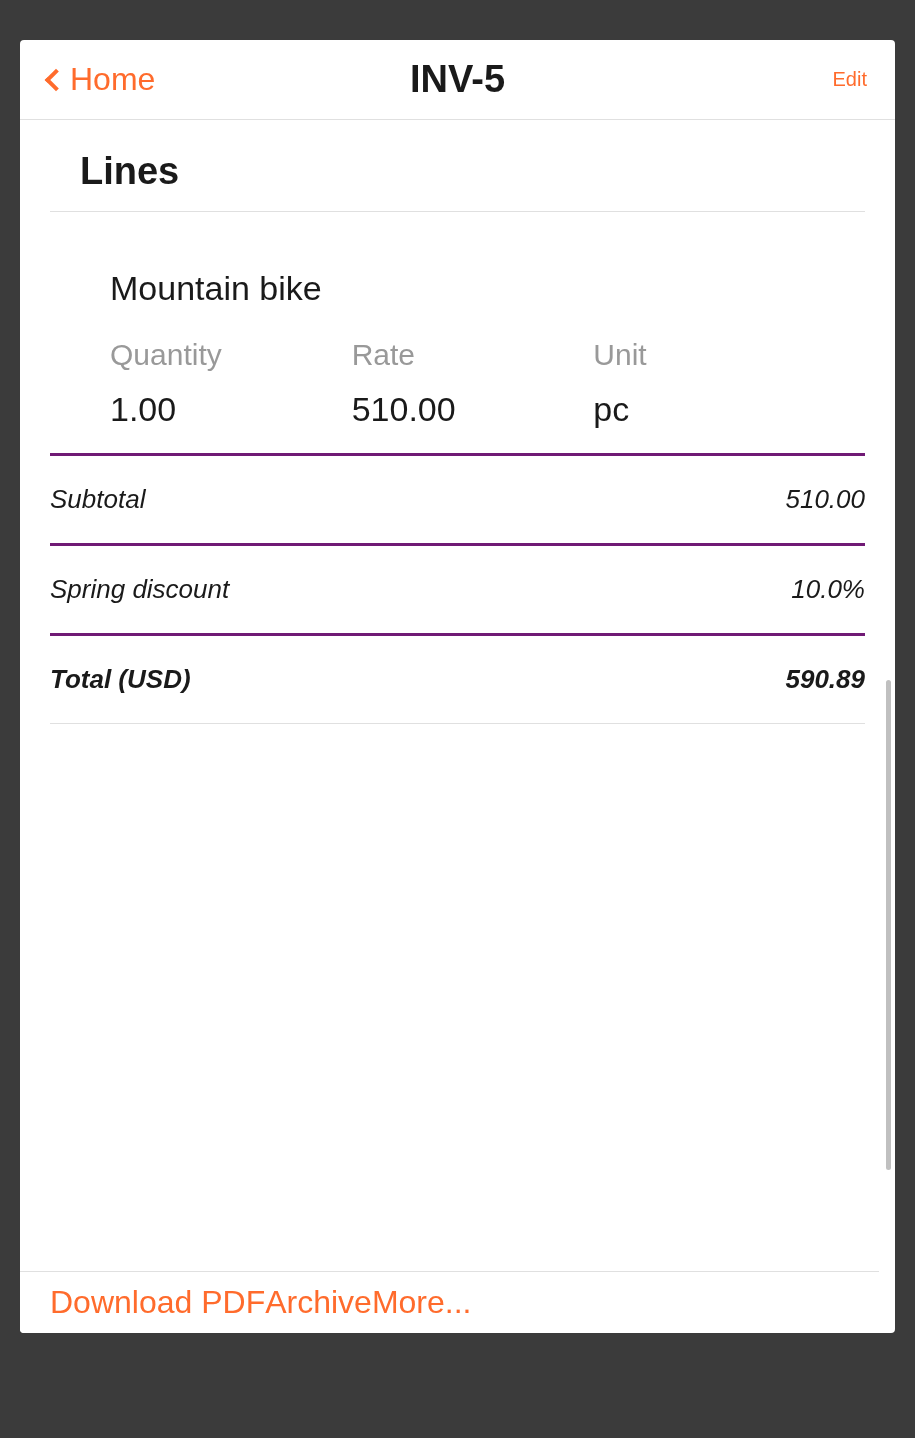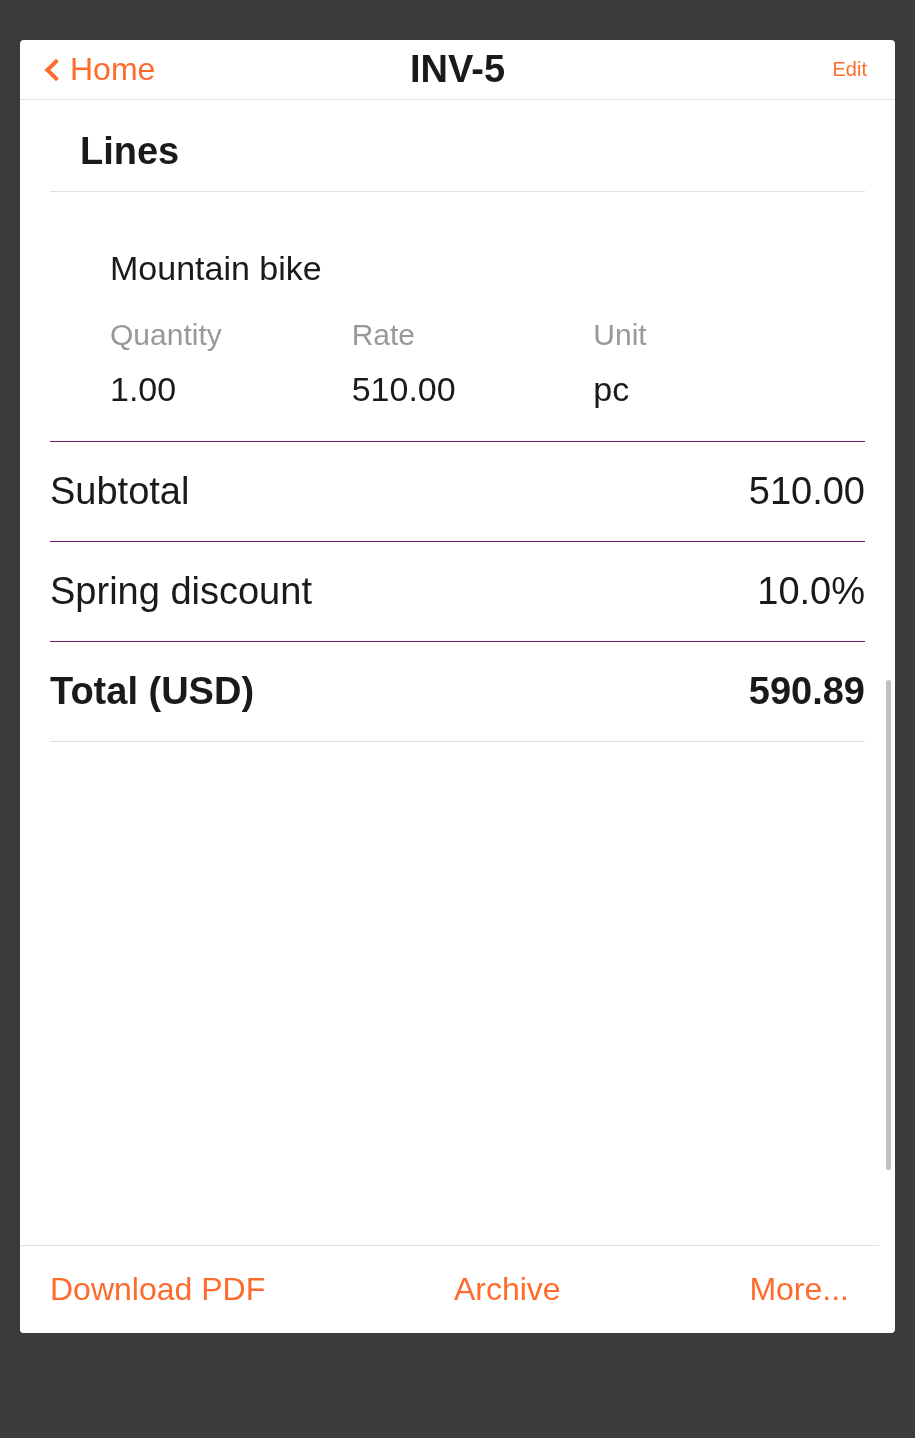--- a/index.html
+++ b/index.html
@@ -27,21 +27,21 @@
       border-radius: 4px;
       position: relative;
       overflow: hidden;
     }
     .nav-bar {
       display: flex;
       align-items: center;
       justify-content: space-between;
       padding: 18px 28px;
       border-bottom: 1px solid #e0e0e0;
-      height: 60px;
+      height: 80px;
     }
     .nav-back {
       display: flex;
       align-items: center;
       color: #ff6b2c;
       font-size: 32px;
       cursor: pointer;
     }
     .chevron-left {
       display: inline-block;
@@ -81,21 +81,21 @@
       margin: 0 30px;
     }
     .line-item-name {
       font-size: 34px;
       color: #1a1a1a;
       margin-bottom: 30px;
     }
     .line-item-details {
       display: flex;
       gap: 0;
-      margin-bottom: 32px;
+      margin-bottom: 24px;
     }
     .detail-col {
       flex: 1;
     }
     .detail-label {
       font-size: 30px;
       color: #999;
       margin-bottom: 18px;
     }
     .detail-value {
@@ -138,42 +138,42 @@
     .amount-value {
       font-size: 34px;
       color: #1a1a1a;
     }
     .summary-row {
       display: flex;
       justify-content: space-between;
       align-items: center;
       padding: 28px 0;
       margin: 0 30px;
-      border-top: 1px solid #701a75;
-      font-size: 38px;
-      color: #1a1a1a;
+      border-top: 3px solid #701a75;
+      font-size: 26px;
+      color: #1a1a1a;
+      font-style: italic;
     }
     .summary-row.total {
       font-weight: 700;
       border-bottom: 1px solid #e0e0e0;
     }
     .notes-placeholder {
       padding: 60px 30px;
       font-size: 34px;
       color: #999;
     }
     .bottom-toolbar {
       position: absolute;
       bottom: 0;
       left: 0;
       right: 16px;
       display: flex;
-      justify-content: space-between;
-      align-items: center;
-      padding: 25px 30px;
+      align-items: center;
+      padding: 12px 30px;
       border-top: 1px solid #e0e0e0;
       background: #fff;
     }
     .toolbar-btn {
       color: #ff6b2c;
       font-size: 32px;
       background: none;
       border: none;
       cursor: pointer;
       font-family: inherit;

